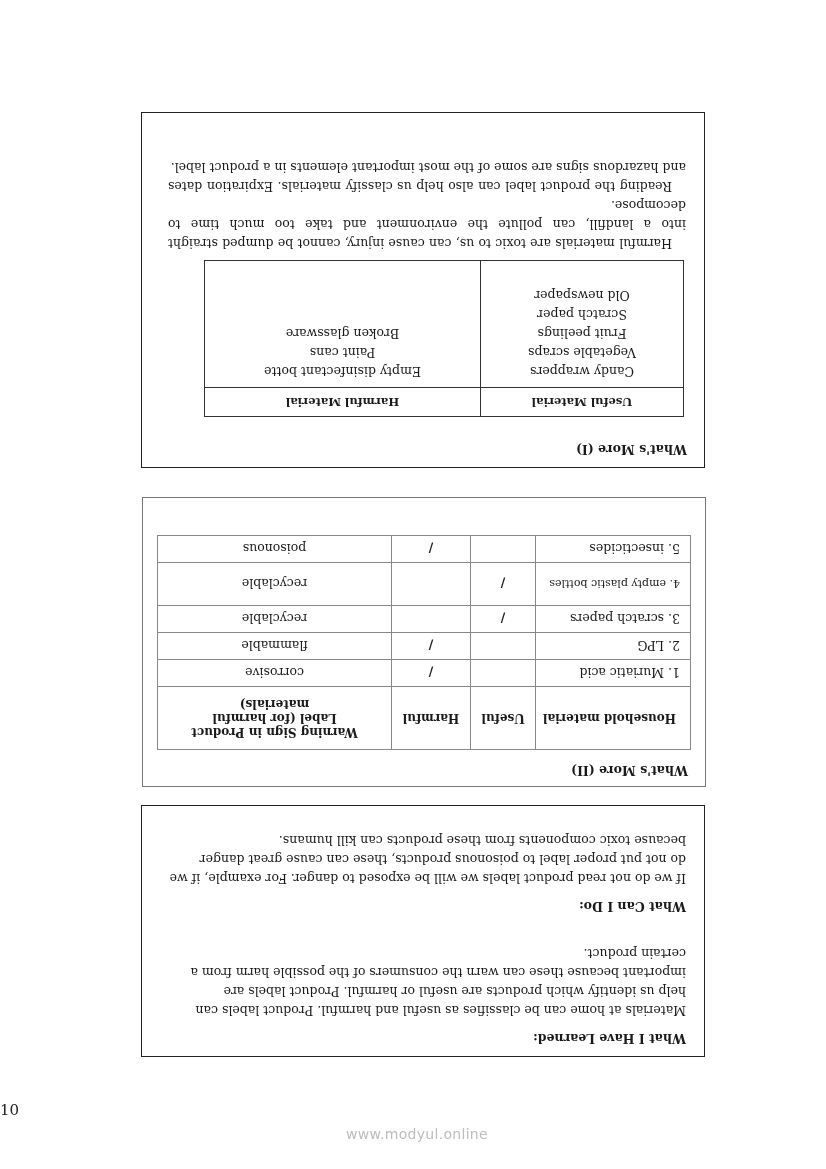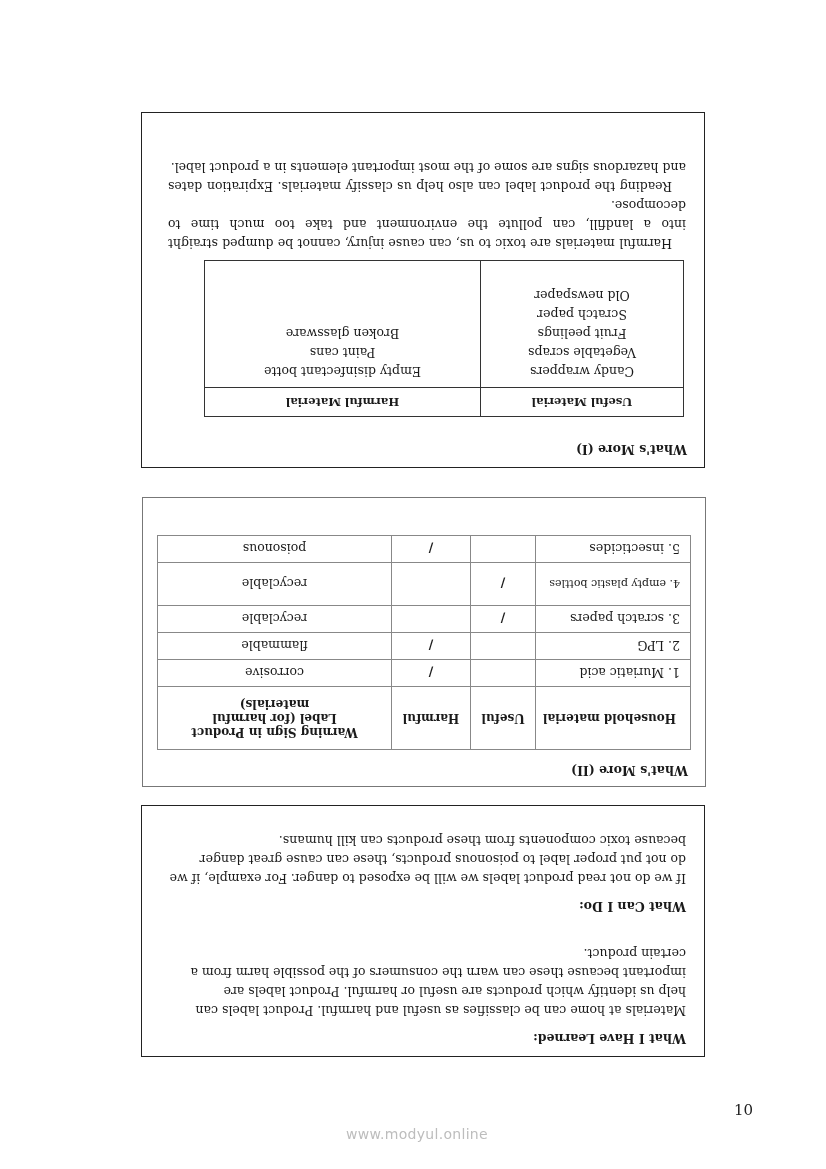--- a/index.html
+++ b/index.html
@@ -21,21 +21,21 @@
   .t1 td { line-height:19px; padding-top:6px; }
   
   .t2 td, .t2 th { border:1.2px solid #888; }
   .t2 th { font-weight:bold; font-size:12px; line-height:14px; text-align:center; height:62px; }
   .t2 th.left { text-align:left; padding-left:14px; }
   .t2 td { height:26px; font-size:12.5px; }
   .t2 td.item { padding-left:10px; }
   .t2 td.mark { text-align:center; font-family:"DejaVu Sans", "Liberation Sans", sans-serif; font-weight:bold; }
   .t2 td.sign { text-align:center; }
   .t2 td.small { font-size:11px; }
-  .footer-num { position:absolute; left:0; width:753px; top:1101px; text-align:right;
+  .footer-num { position:absolute; left:0; width:753px; top:1101px; text-align:left;
                 font-size:15px; color:#222; }
   .watermark { position:absolute; left:4px; width:826px; top:1126px; text-align:center;
                font-family:"DejaVu Sans", "Liberation Sans", sans-serif; font-size:14px; color:#bdbdbd; letter-spacing:0.3px; }
 </style>
 </head>
 <body>
 
 <div class="rotated">
 
   <div class="box" style="left:121px; top:112px; width:564px; height:252px;">

